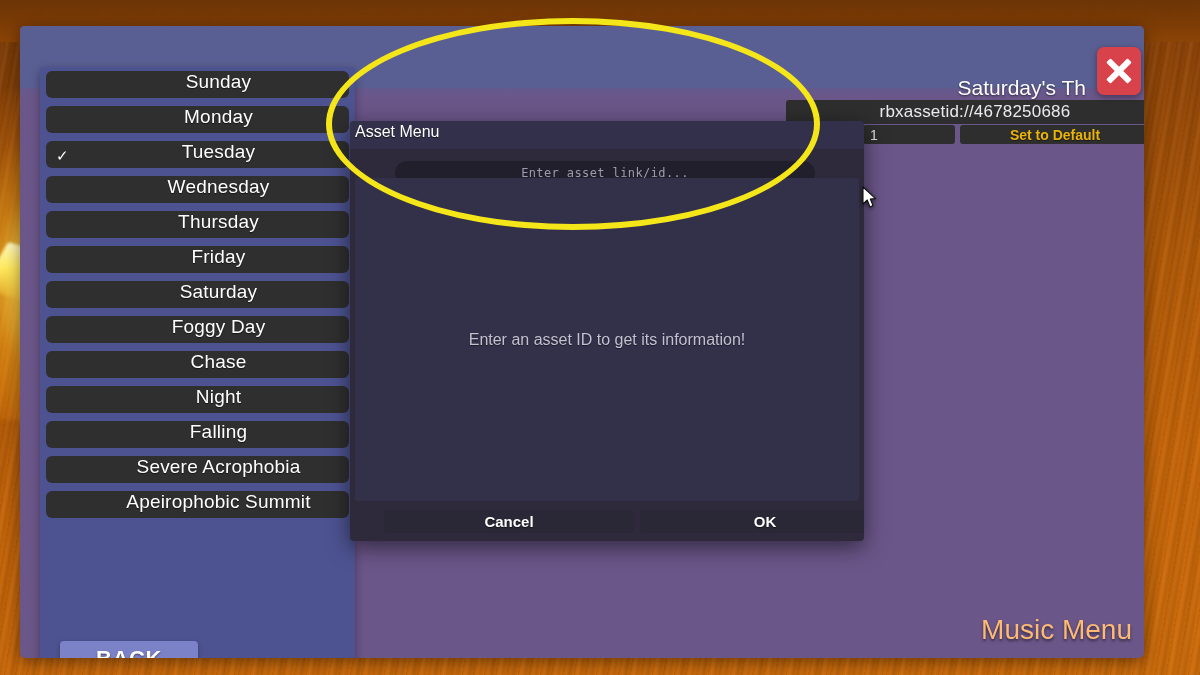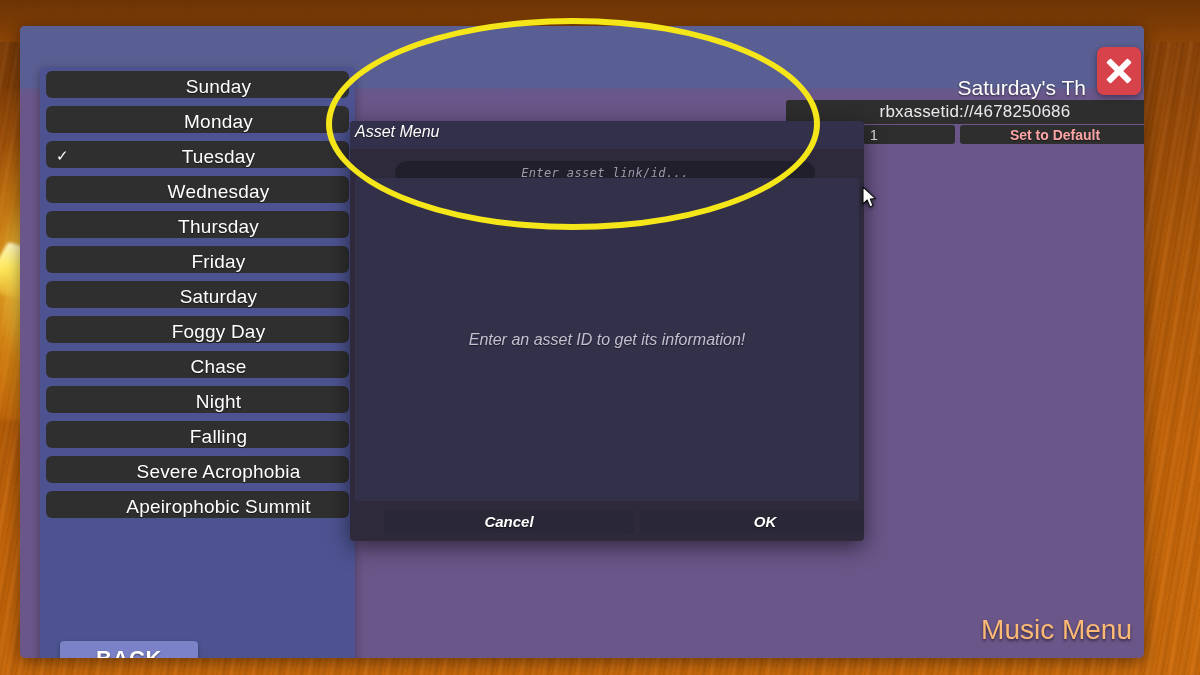--- a/index.html
+++ b/index.html
@@ -103,21 +103,21 @@
     width: 100%;
     padding: 4px 0 0 0;
   }
   .list-item {
     position: relative;
     height: 27px;
     margin: 0 6px 8px 6px;
     background: #2f2f2f;
     border-radius: 6px;
     display: flex;
-    align-items: flex-end;
+    align-items: flex-start;
     justify-content: center;
     cursor: pointer;
     padding-left: 42px;
   }
   .list-item-label {
     color: #ffffff;
     font-size: 19px;
     letter-spacing: .2px;
     text-shadow: 0 1px 1px rgba(0,0,0,0.6);
     white-space: nowrap;
@@ -198,21 +198,21 @@
     left: 940px; top: 99px;
     width: 190px; height: 19px;
     background: #2e2e2e;
     border-radius: 3px;
     display: flex;
     align-items: center;
     justify-content: center;
     cursor: pointer;
   }
   .default-btn-label {
-    color: #fca5a5;
+    color: #eab308;
     font-size: 14px;
     font-weight: 600;
     text-shadow: 0 1px 1px rgba(0,0,0,0.5);
   }
 
   .close-btn {
     position: absolute;
     left: 1097px; top: 47px;
     width: 44px; height: 48px;
     background: #d8424a;
@@ -248,21 +248,20 @@
 
   
   .dialog {
     position: absolute;
     left: 330px; top: 95px;
     width: 514px; height: 420px;
     background: #2e2a3c;
     border-radius: 4px;
     box-shadow: 0 6px 22px rgba(0,0,0,0.55);
     overflow: hidden;
-    font-style: italic;
   }
   .dialog-header {
     position: absolute;
     left: 0; top: 0;
     width: 100%; height: 28px;
     background: #32304a;
   }
   .dialog-title {
     position: absolute;
     left: 5px; top: 2px;

